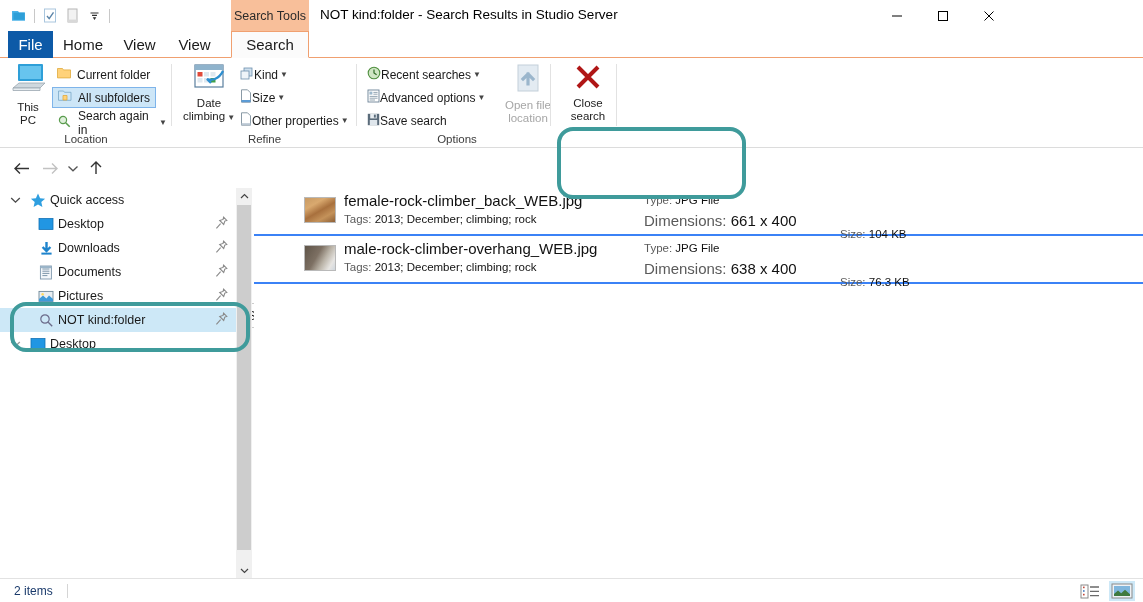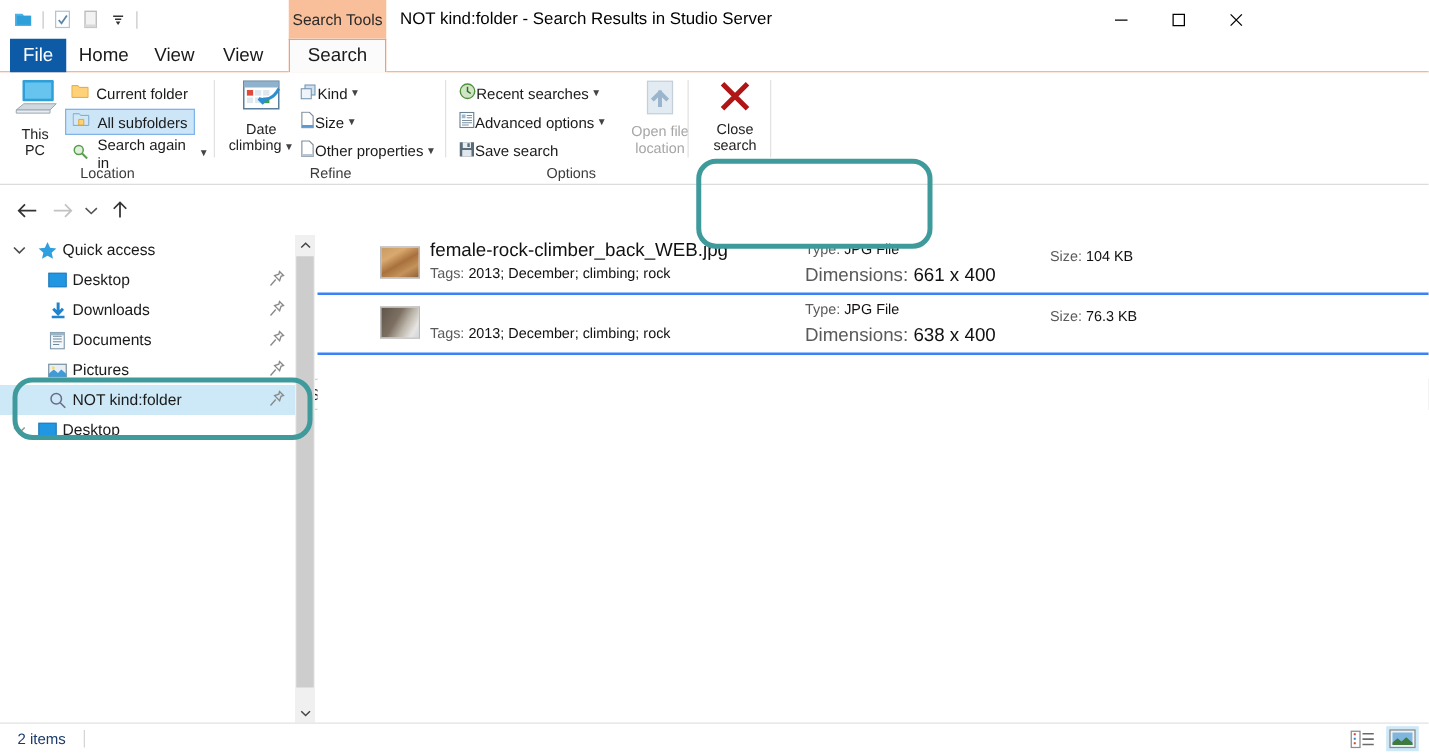--- a/index.html
+++ b/index.html
@@ -208,21 +208,21 @@
   .fname {
     position: absolute; left: 90px; top: 4px;
     font-size: 15px; color: #111;
   }
   .ftags {
     position: absolute; left: 90px; top: 25px;
     font-size: 11.5px; color: #555;
   }
   .fcol2-a { position: absolute; left: 390px; top: 6px; font-size: 11.5px; color: #555; }
   .fcol2-b { position: absolute; left: 390px; top: 24px; font-size: 15px; color: #555; }
-  .fcol3   { position: absolute; left: 586px; top: 12px; font-size: 11.5px; color: #555; }
+  .fcol3   { position: absolute; left: 586px; top: 40px; font-size: 11.5px; color: #555; }
   .fcol-k  { color: #5a5a5a; }
   .fcol-v  { color: #111; }
 
   
   .statusbar {
     position: absolute; left: 0; bottom: 0; width: 1143px; height: 24px;
     background: #ffffff; border-top: 1px solid #e2e2e2;
     display: flex; align-items: center;
   }
   .status-txt {
@@ -717,20 +717,21 @@
         <span class="fcol-v">661 x 400</span>
       </div>
       <div class="fcol3">
         <span class="fcol-k">Size:</span>
         <span class="fcol-v">104 KB</span>
       </div>
     </div>
 
     <div class="frow">
       <div class="fthumb t2"></div>
+      <div class="fname">male-rock-climber-overhang_WEB.jpg</div>
       <div class="ftags">
         <span class="fcol-k">Tags:</span>
         <span class="fcol-v">2013; December; climbing; rock</span>
       </div>
       <div class="fcol2-a">
         <span class="fcol-k">Type:</span>
         <span class="fcol-v">JPG File</span>
       </div>
       <div class="fcol2-b">
         <span class="fcol-k">Dimensions:</span>

